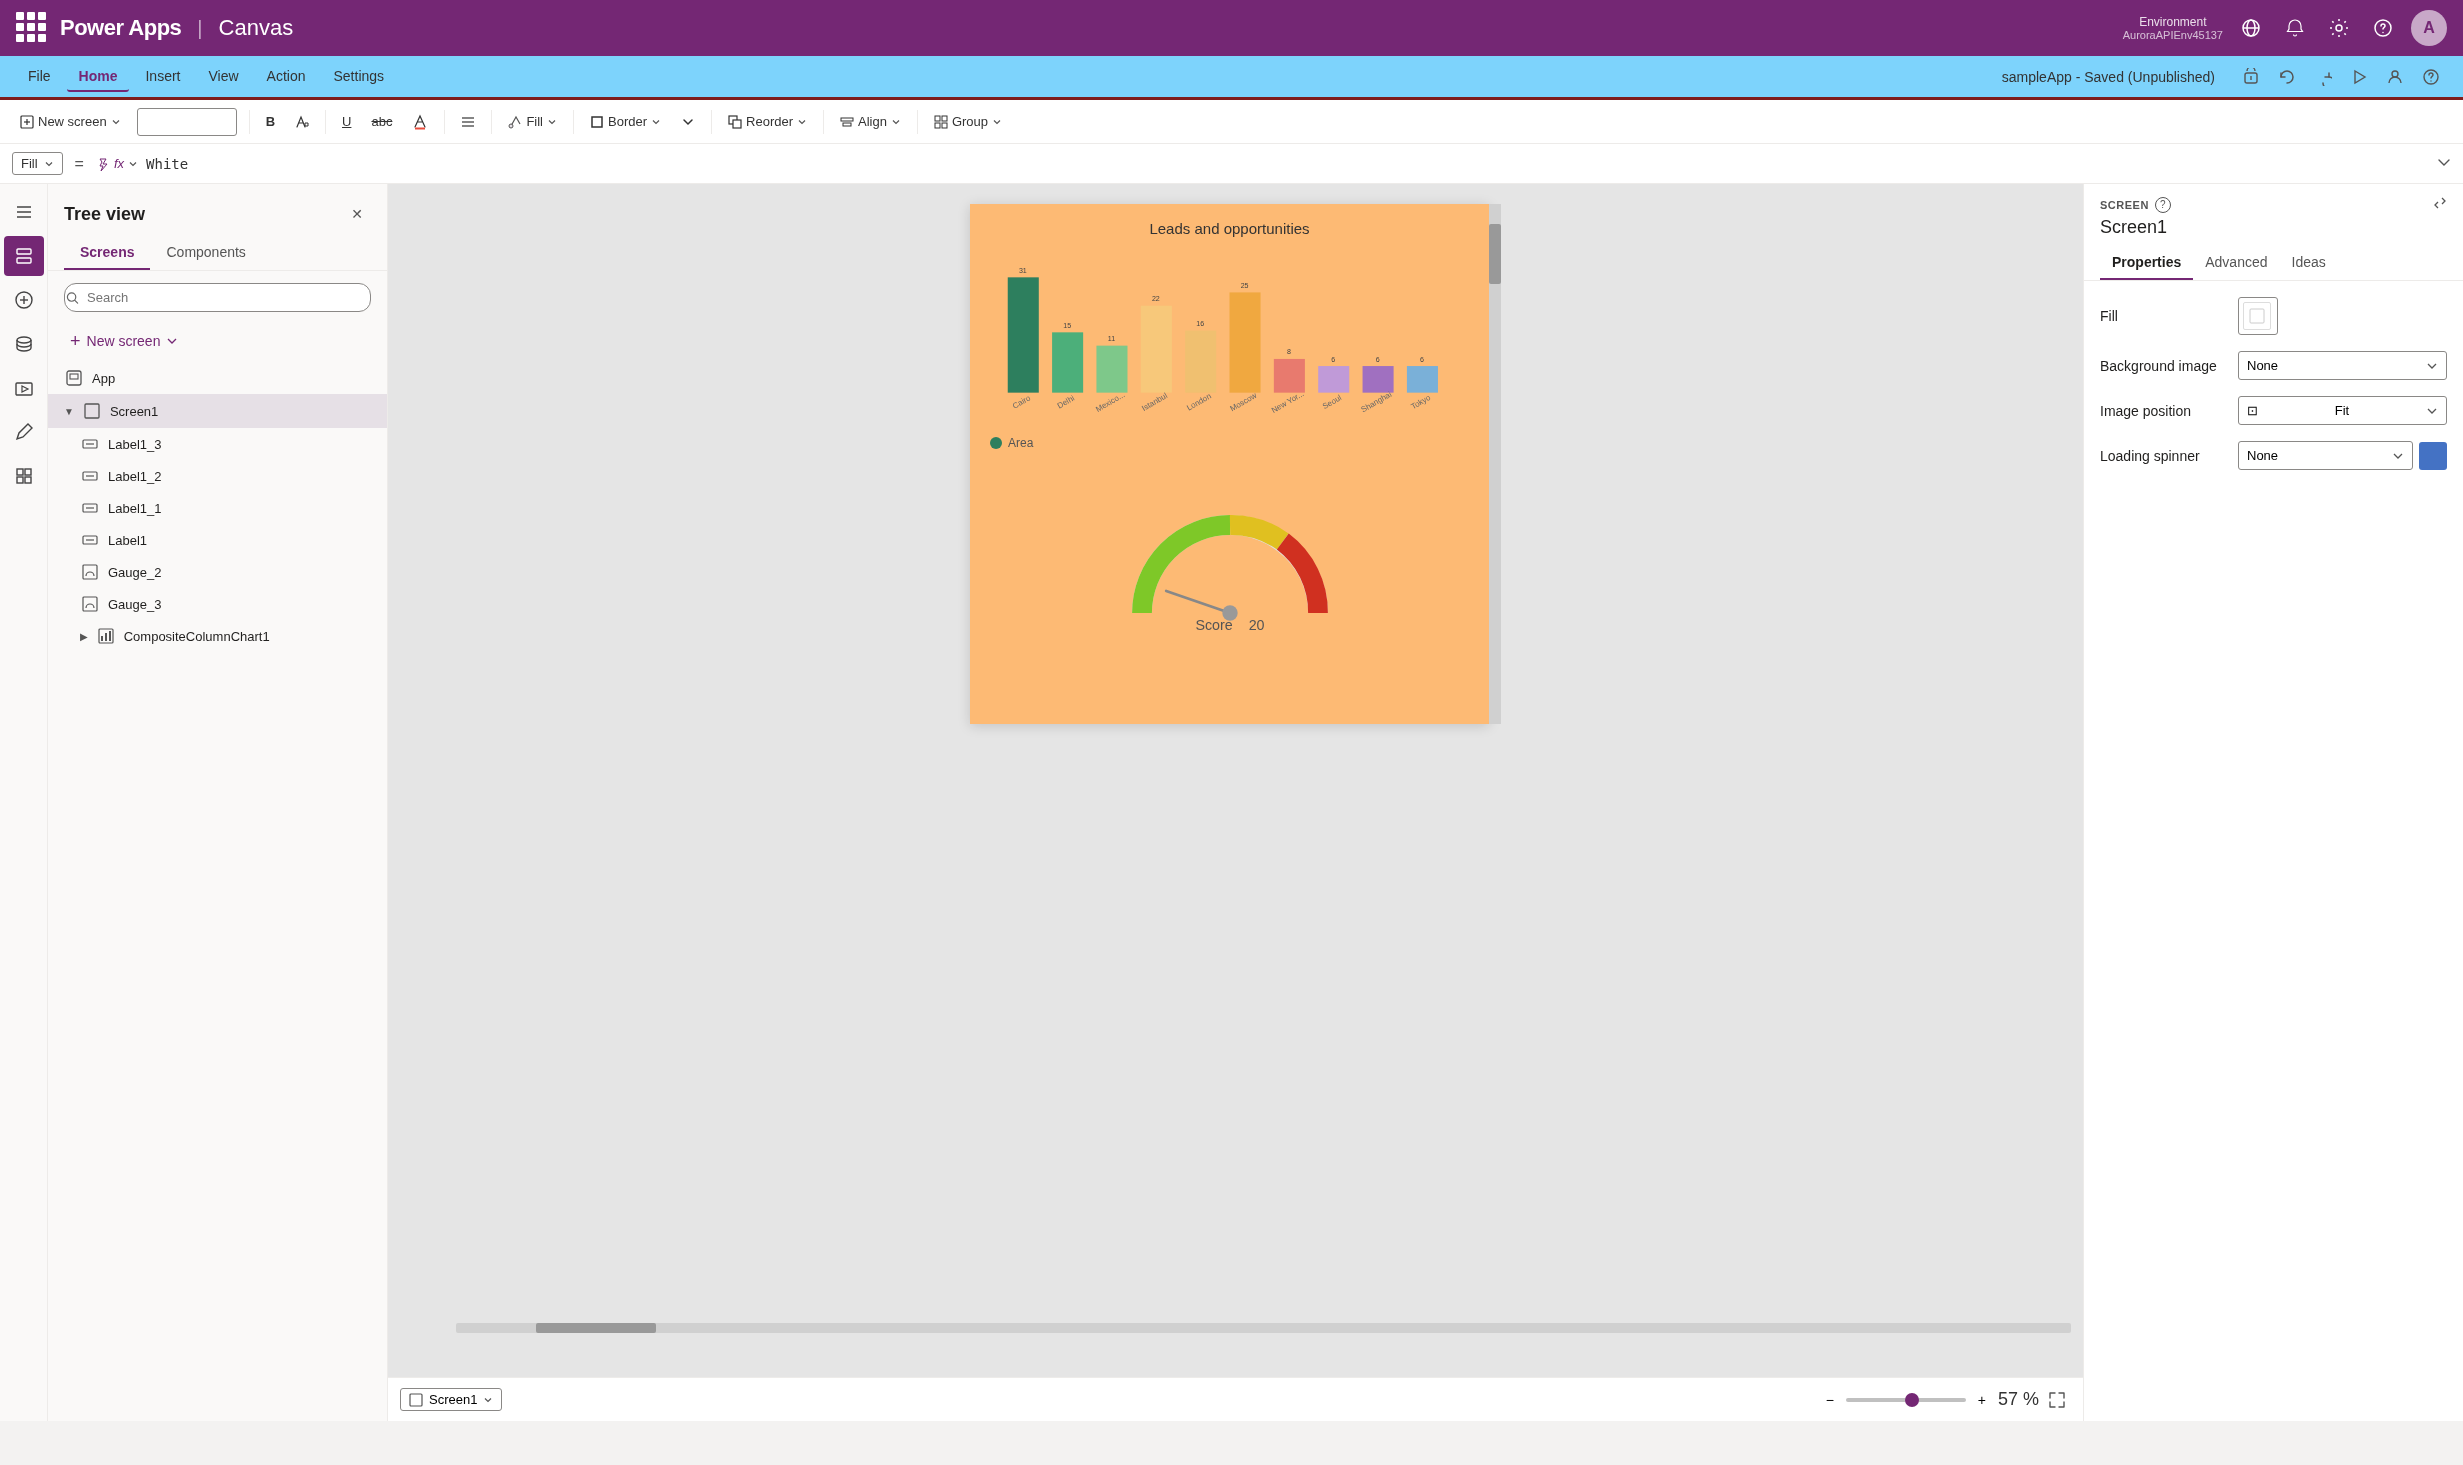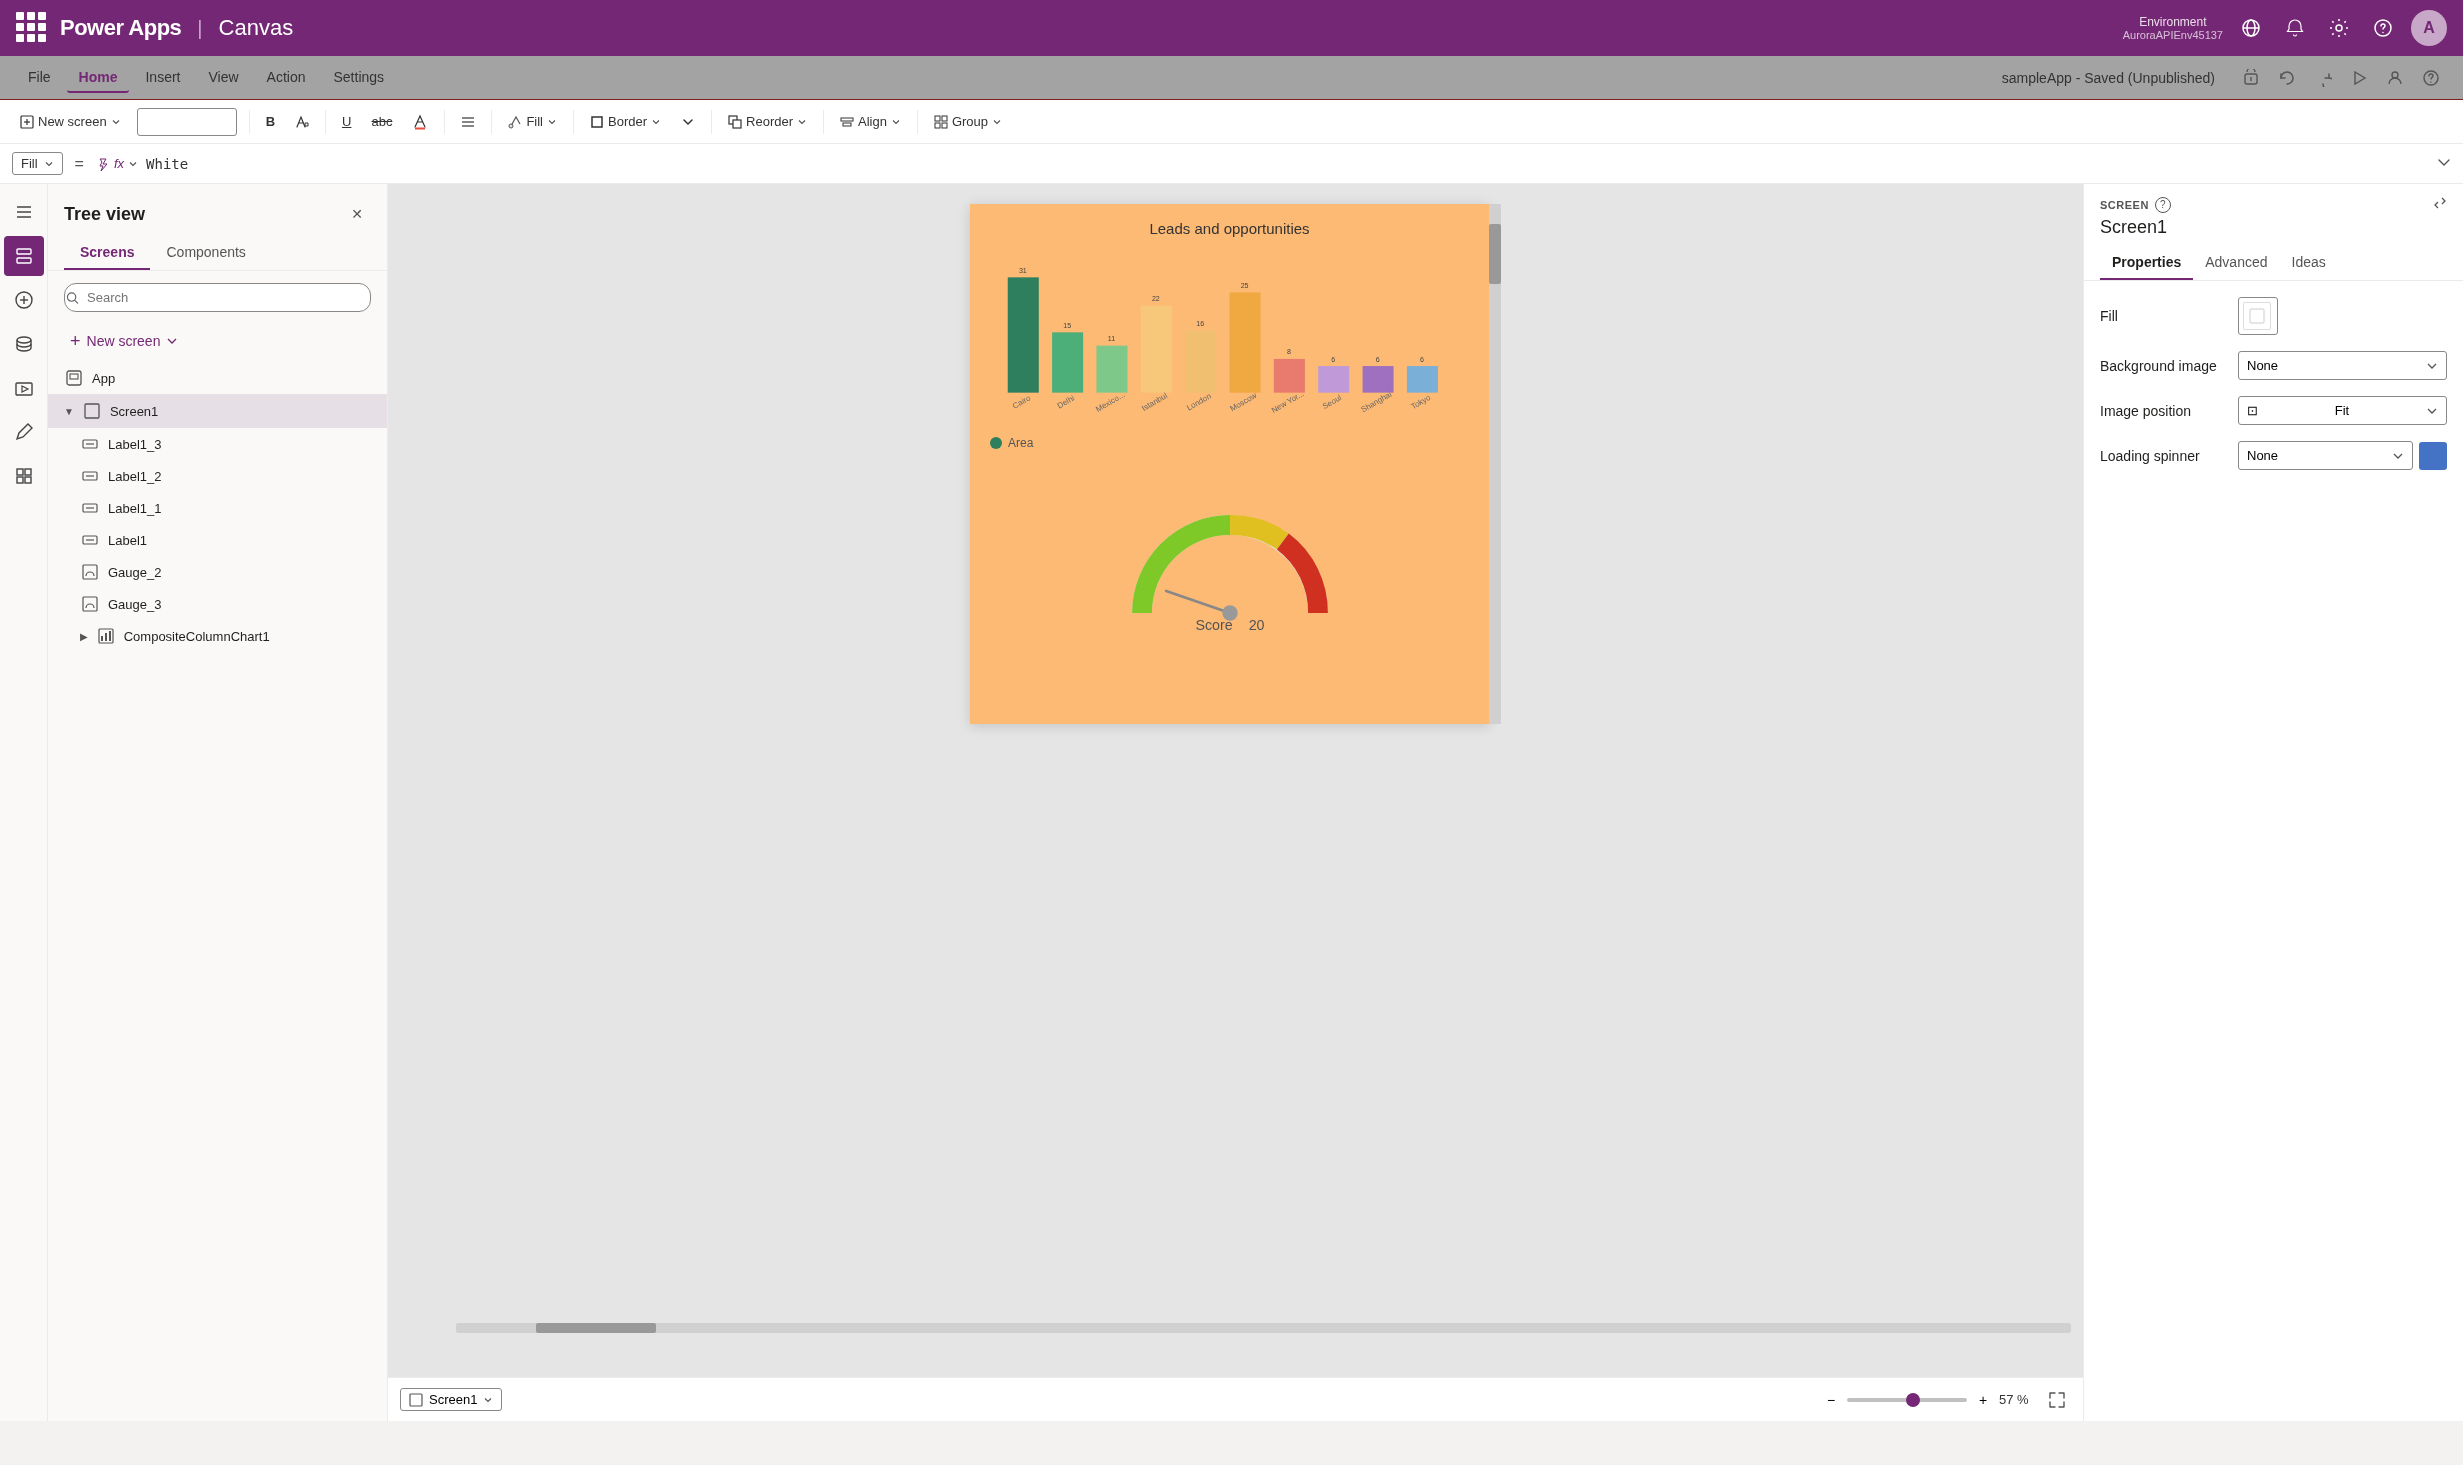--- a/index.html
+++ b/index.html
@@ -30,26 +30,26 @@
     .top-bar-env-name { font-size: 11px; color: rgba(255,255,255,0.7); }
     .top-bar-icon { width: 32px; height: 32px; display: flex; align-items: center; justify-content: center; cursor: pointer; border-radius: 3px; }
     .top-bar-avatar {
       width: 36px; height: 36px; border-radius: 50%; background: #c8a8c8;
       display: flex; align-items: center; justify-content: center;
       font-size: 16px; font-weight: 600; color: #742774; cursor: pointer;
     }
 
     
     .menu-bar {
-      background: #a3a3a3;
+      background: #7dd3fc;
       height: 44px;
       display: flex;
       align-items: center;
       padding: 0 16px;
-      border-bottom: 1px solid #7f1d1d;
+      border-bottom: 3px solid #7f1d1d;
       gap: 4px;
     }
     .menu-item {
       padding: 6px 12px;
       font-size: 14px;
       color: #333;
       cursor: pointer;
       border-radius: 3px;
       border-bottom: 2px solid transparent;
     }
@@ -225,21 +225,21 @@
       background: white;
       border-top: 1px solid #edebe9;
       display: flex; align-items: center; padding: 0 12px; gap: 8px;
       font-size: 13px;
     }
     .screen-indicator { display: flex; align-items: center; gap: 6px; border: 1px solid #8a8886; border-radius: 3px; padding: 3px 8px; cursor: pointer; }
     .zoom-controls { display: flex; align-items: center; gap: 4px; margin-left: auto; }
     .zoom-btn { width: 24px; height: 24px; display: flex; align-items: center; justify-content: center; cursor: pointer; border-radius: 3px; font-size: 14px; }
     .zoom-slider { width: 120px; height: 4px; background: #c0c0c0; border-radius: 2px; position: relative; cursor: pointer; }
     .zoom-thumb { width: 14px; height: 14px; border-radius: 50%; background: #742774; position: absolute; top: -5px; left: 55%; transform: translateX(-50%); }
-    .zoom-value { font-size: 13px; color: #333; min-width: 40px; }
+    .zoom-value { font-size: 18px; color: #333; min-width: 40px; }
     .zoom-fullscreen { width: 28px; height: 28px; display: flex; align-items: center; justify-content: center; cursor: pointer; color: #555; font-size: 16px; }
 
     
     .right-panel {
       width: 380px;
       background: white;
       border-left: 1px solid #edebe9;
       display: flex;
       flex-direction: column;
     }

